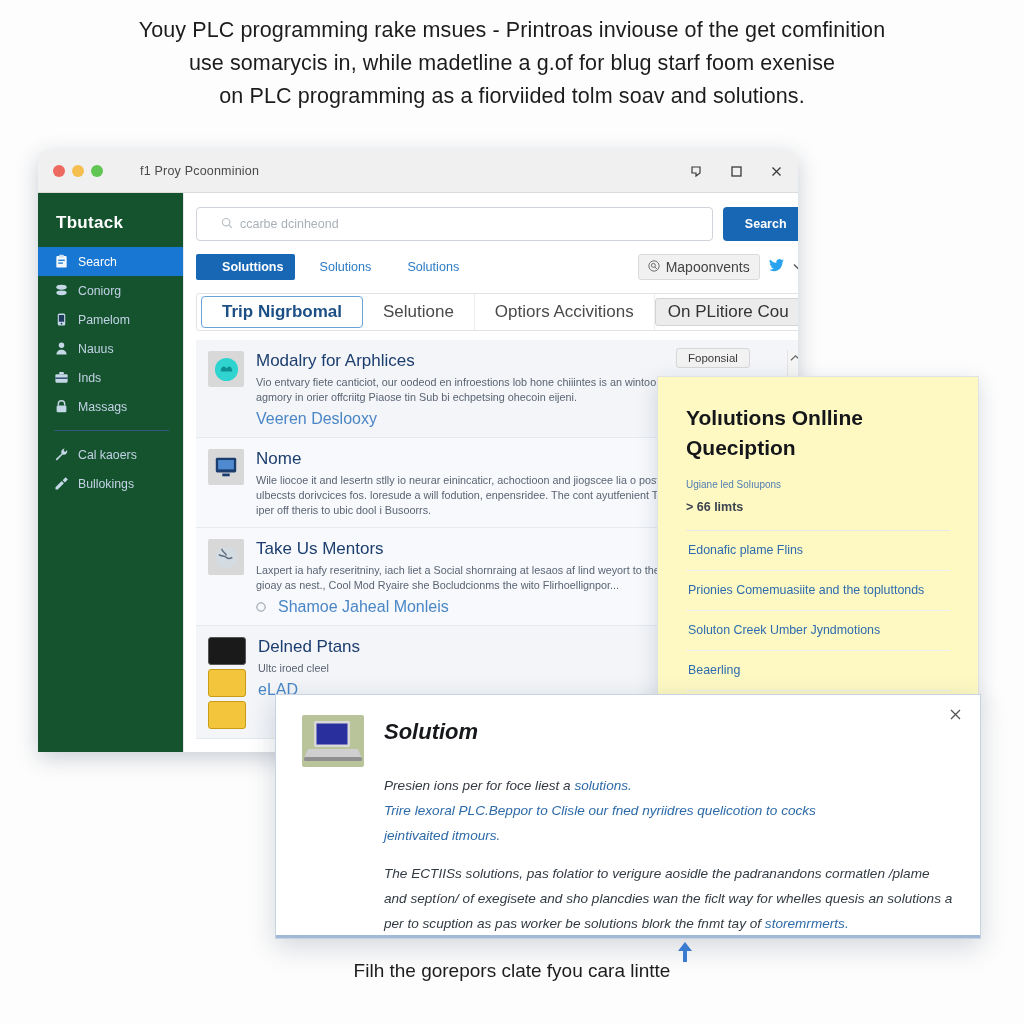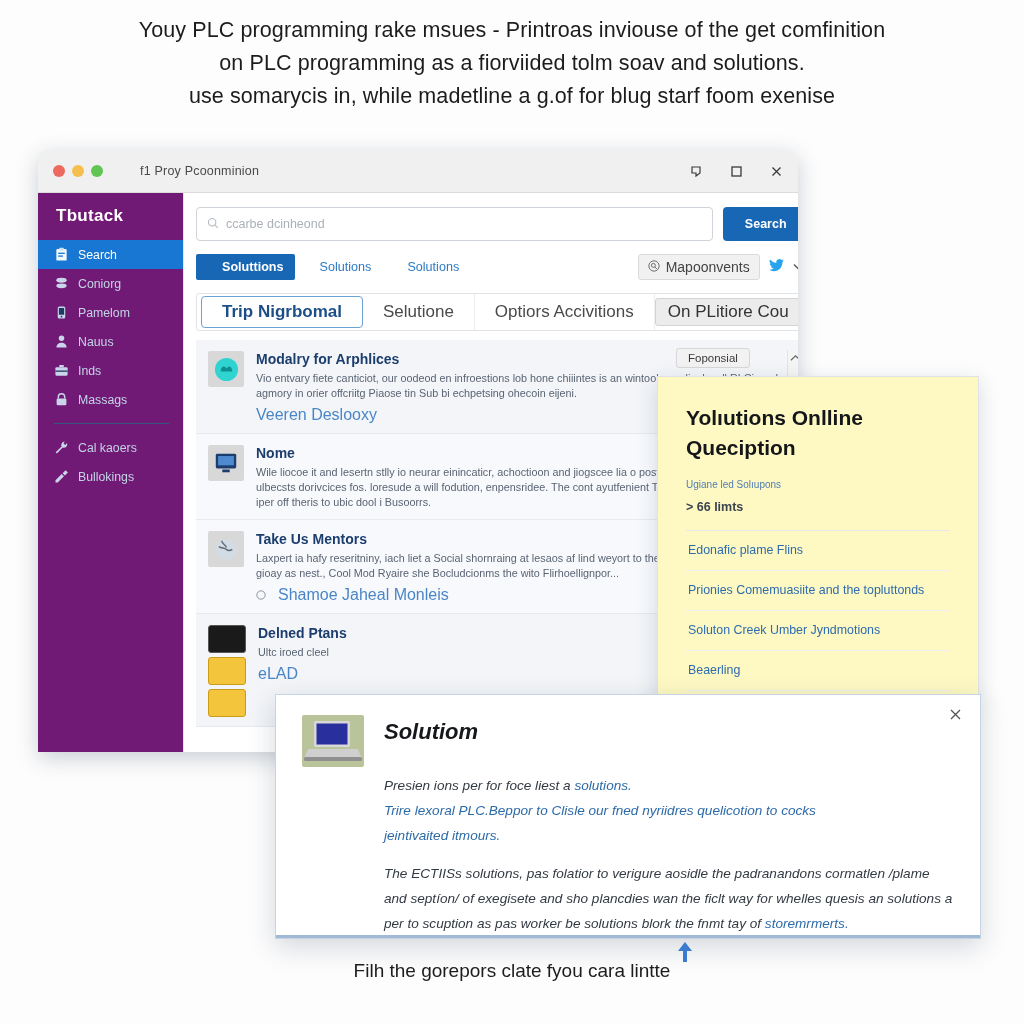--- a/index.html
+++ b/index.html
@@ -47,22 +47,22 @@
   .win-controls{
     position:absolute;right:12px;top:0;height:42px;
     display:flex;align-items:center;gap:20px;color:#3a3a3a;
   }
   .wc{width:20px;height:20px;display:flex;align-items:center;justify-content:center;cursor:default;}
 
   .app-body{display:flex;height:560px;}
 
   
   .sidebar{
-    width:145px;background:#701a75;flex:0 0 145px;
-    padding-top:7px;color:#e8eef6;
+    width:145px;background:#14532d;flex:0 0 145px;
+    padding-top:14px;color:#e8eef6;
   }
   .brand{
     font-size:17px;font-weight:bold;color:#ffffff;
     padding:6px 0 14px 18px;letter-spacing:.3px;
   }
   .nav-item{
     display:flex;align-items:center;gap:9px;
     height:29px;padding-left:16px;
     font-size:12.3px;color:#c3d3e6;
   }
@@ -75,21 +75,21 @@
     flex:1;background:#ffffff;position:relative;
     display:flex;flex-direction:column;
     border-left:1px solid #e3e7ec;
   }
   .searchbar{
     display:flex;align-items:center;gap:10px;
     padding:14px 28px 10px 12px;
   }
   .search-input-wrap{
     flex:1;height:32px;border:1px solid #cfd4da;border-radius:4px;
-    background:#fff;display:flex;align-items:center;gap:7px;padding:0 10px;
+    background:#fff;display:flex;align-items:center;gap:7px;padding:0 24px;
   }
   .search-input-wrap .ph{font-size:12.5px;color:#aab0b7;}
   .search-btn{
     background:#1767b5;color:#fff;font-size:12.5px;font-weight:bold;
     height:34px;min-width:86px;border:0;border-radius:4px;
     display:flex;align-items:center;justify-content:center;
   }
 
   .tabrow{
     display:flex;align-items:center;padding:0 28px 0 12px;gap:14px;
@@ -136,21 +136,21 @@
   .card{
     display:flex;gap:12px;padding:11px 12px 9px 12px;
     background:#f3f5f8;border-bottom:1px solid #e6eaef;
   }
   .card.alt{background:#f7f9fc;}
   .thumb{
     width:36px;height:36px;flex:0 0 36px;border-radius:2px;
     background:#d8d8d8;display:flex;align-items:center;justify-content:center;
   }
   .card-body{flex:1;min-width:0;}
-  .card-title{font-size:14px;font-weight:bold;color:#1c3e6e;margin-bottom:4px;}
+  .card-title{font-size:17px;font-weight:normal;color:#1c3e6e;margin-bottom:4px;}
   .card-text{font-size:10.8px;color:#5a6473;line-height:15px;}
   .card-meta{display:flex;align-items:center;margin-top:5px;gap:12px;}
   .meta-link{font-size:16px;color:#4a86c6;}
   .meta-right{margin-left:auto;font-size:10.6px;color:#6a7686;letter-spacing:1px;}
 
   .icon-stack{display:flex;flex-direction:column;gap:4px;}
   .mini{width:36px;height:26px;border-radius:3px;display:block;}
 
   
   .vbar{
@@ -213,22 +213,22 @@
   .bottom-caption{
     position:absolute;left:0;top:960px;width:1024px;text-align:center;
     font-size:19px;color:#1d1d1d;
   }
 </style>
 </head>
 <body>
 
 <div class="top-caption">
   <span class="ln">Youy PLC programming rake msues - Printroas inviouse of the get comfinition</span>
+  <span class="ln">use somarycis in, while madetline a g.of for blug starf foom exenise</span>
   <span class="ln">on PLC programming as a fiorviided tolm soav and solutions.</span>
-  <span class="ln">use somarycis in, while madetline a g.of for blug starf foom exenise</span>
 </div>
 
 <div class="app-window">
 
   <div class="titlebar">
     <div class="traffic">
       <span class="dot red"></span>
       <span class="dot yellow"></span>
       <span class="dot green"></span>
     </div>

